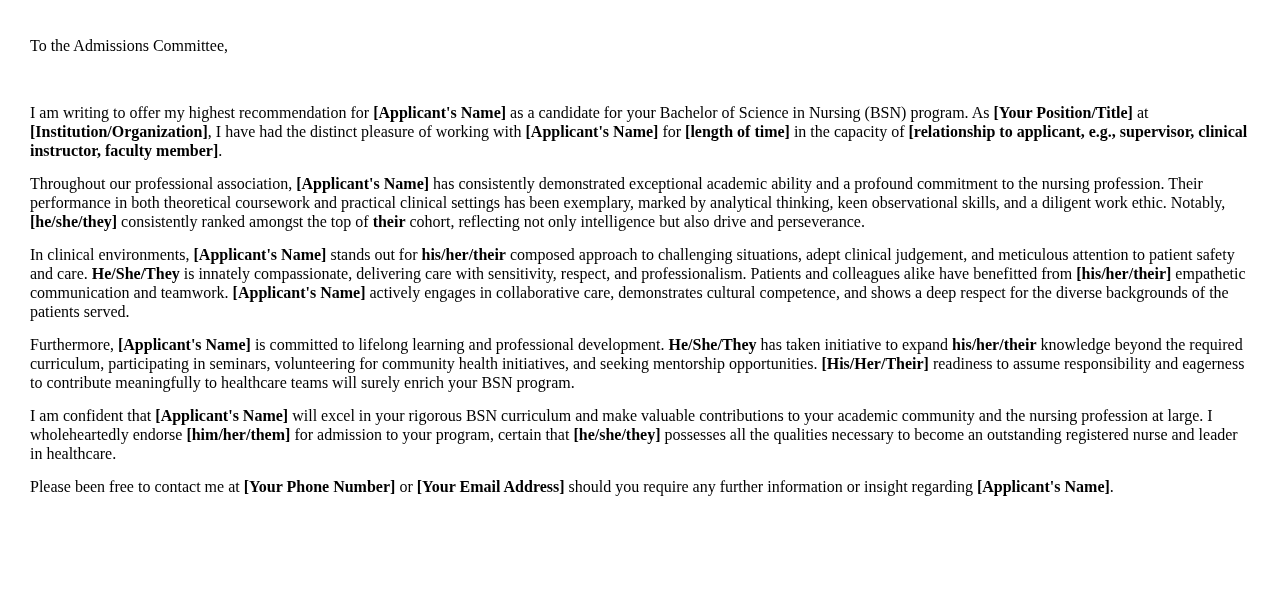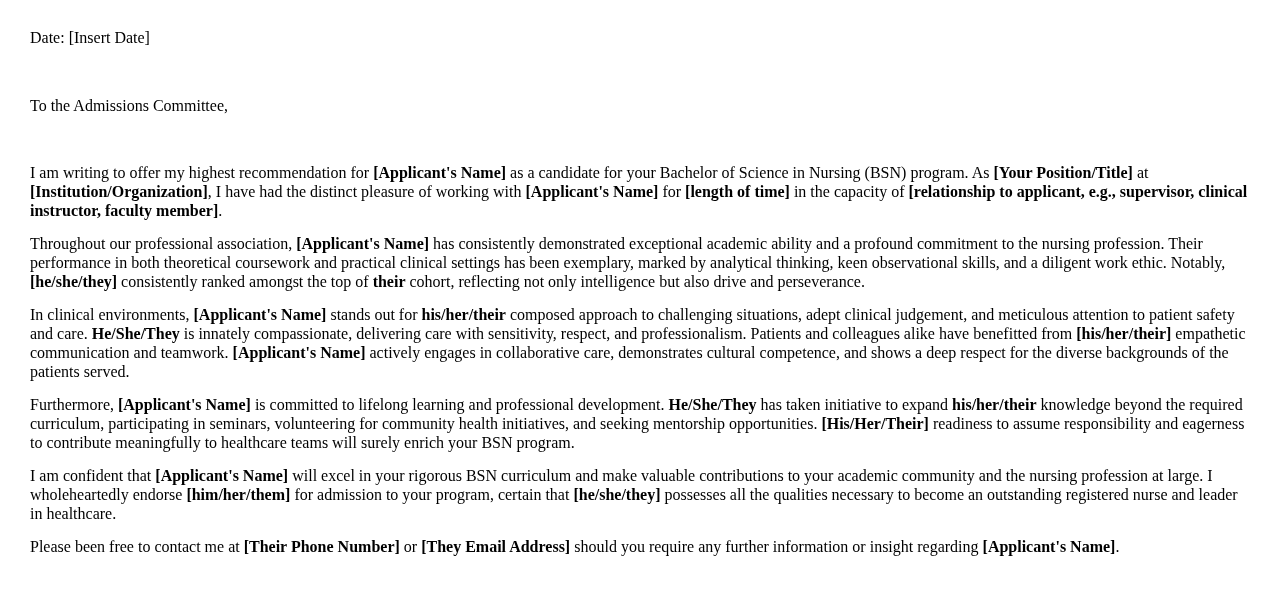--- a/index.html
+++ b/index.html
@@ -34,25 +34,24 @@
   }
   .bold {
     font-weight: bold;
     margin-top: 18px;
   }
 </style>
 </head>
 <body>
 
 <div class="page">
-  <p class="date-line">Date: [Insert Date]</p>
 
   <p class="salutation">To the Admissions Committee,</p>
 
   <div>
       <p class="para"><span>I am writing to offer my highest recommendation for </span><span class="bold">[Applicant's Name]</span><span> as a candidate for your Bachelor of Science in Nursing (BSN) program. As </span><span class="bold">[Your Position/Title]</span><span> at </span><span class="bold">[Institution/Organization]</span><span>, I have had the distinct pleasure of working with </span><span class="bold">[Applicant's Name]</span><span> for </span><span class="bold">[length of time]</span><span> in the capacity of </span><span class="bold">[relationship to applicant, e.g., supervisor, clinical instructor, faculty member]</span><span>.</span></p>
       <p class="para"><span>Throughout our professional association, </span><span class="bold">[Applicant's Name]</span><span> has consistently demonstrated exceptional academic ability and a profound commitment to the nursing profession. Their performance in both theoretical coursework and practical clinical settings has been exemplary, marked by analytical thinking, keen observational skills, and a diligent work ethic. Notably, </span><span class="bold">[he/she/they]</span><span> consistently ranked amongst the top of </span><span class="bold">their</span><span> cohort, reflecting not only intelligence but also drive and perseverance.</span></p>
       <p class="para"><span>In clinical environments, </span><span class="bold">[Applicant's Name]</span><span> stands out for </span><span class="bold">his/her/their</span><span> composed approach to challenging situations, adept clinical judgement, and meticulous attention to patient safety and care. </span><span class="bold">He/She/They</span><span> is innately compassionate, delivering care with sensitivity, respect, and professionalism. Patients and colleagues alike have benefitted from </span><span class="bold">[his/her/their]</span><span> empathetic communication and teamwork. </span><span class="bold">[Applicant's Name]</span><span> actively engages in collaborative care, demonstrates cultural competence, and shows a deep respect for the diverse backgrounds of the patients served.</span></p>
       <p class="para"><span>Furthermore, </span><span class="bold">[Applicant's Name]</span><span> is committed to lifelong learning and professional development. </span><span class="bold">He/She/They</span><span> has taken initiative to expand </span><span class="bold">his/her/their</span><span> knowledge beyond the required curriculum, participating in seminars, volunteering for community health initiatives, and seeking mentorship opportunities. </span><span class="bold">[His/Her/Their]</span><span> readiness to assume responsibility and eagerness to contribute meaningfully to healthcare teams will surely enrich your BSN program.</span></p>
       <p class="para"><span>I am confident that </span><span class="bold">[Applicant's Name]</span><span> will excel in your rigorous BSN curriculum and make valuable contributions to your academic community and the nursing profession at large. I wholeheartedly endorse </span><span class="bold">[him/her/them]</span><span> for admission to your program, certain that </span><span class="bold">[he/she/they]</span><span> possesses all the qualities necessary to become an outstanding registered nurse and leader in healthcare.</span></p>
-      <p class="para"><span>Please been free to contact me at </span><span class="bold">[Their Phone Number]</span><span> or </span><span class="bold">[They Email Address]</span><span> should you require any further information or insight regarding </span><span class="bold">[Applicant's Name]</span><span>.</span></p>
+      <p class="para"><span>Please been free to contact me at </span><span class="bold">[Your Phone Number]</span><span> or </span><span class="bold">[Your Email Address]</span><span> should you require any further information or insight regarding </span><span class="bold">[Applicant's Name]</span><span>.</span></p>
     </div>
 </div>
 
 </body></html>

